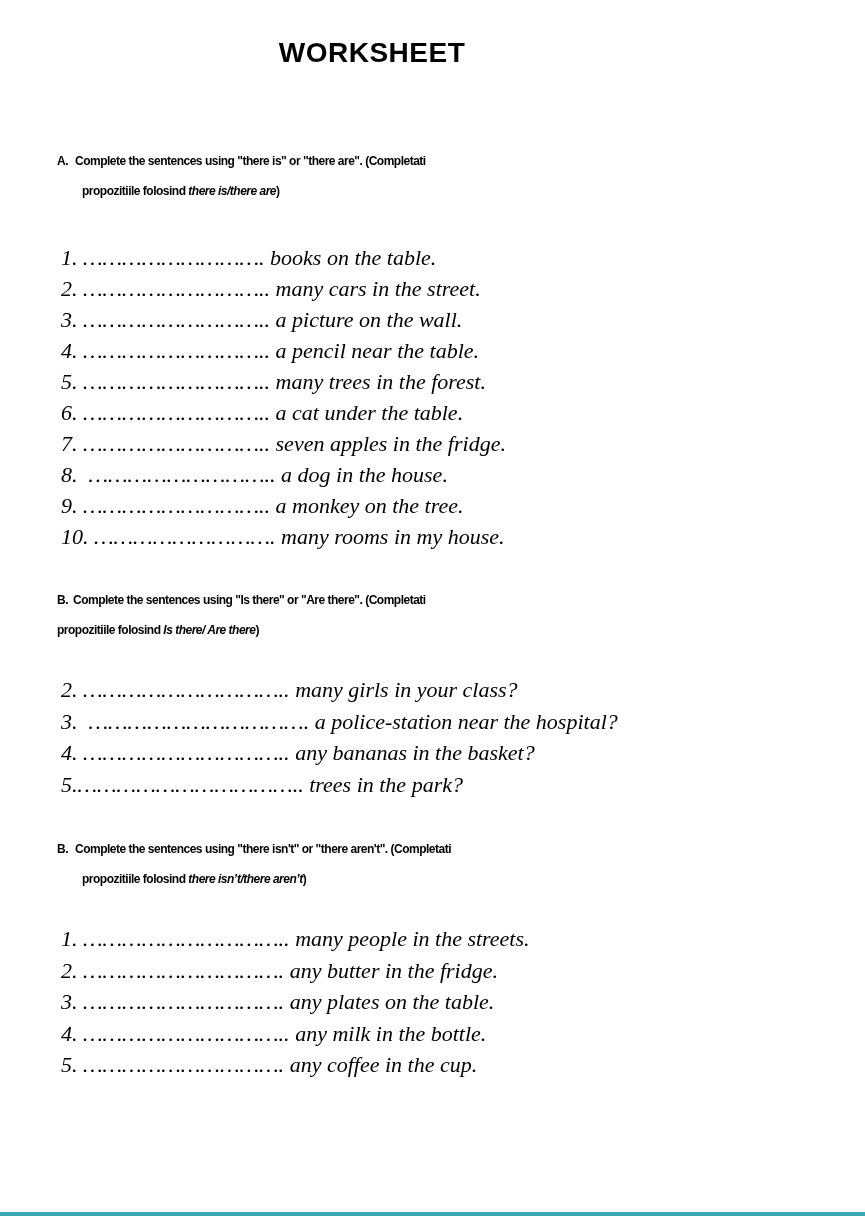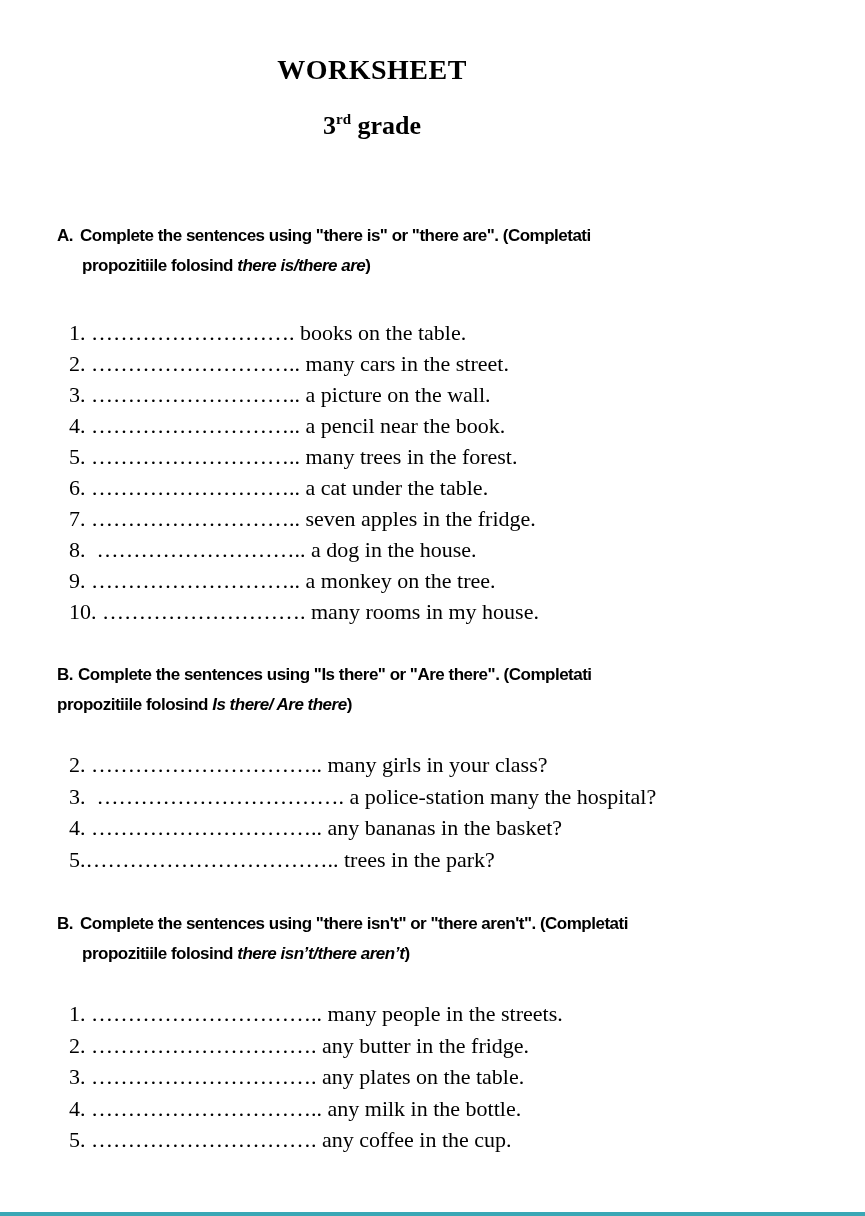--- a/index.html
+++ b/index.html
@@ -7,49 +7,49 @@
     position: relative;
     width: 865px;
     height: 1216px;
     background: #ffffff;
     overflow: hidden;
     color: #000000;
     font-family: "Liberation Serif", serif;
   }
   .title-wrap { width: 744px; text-align: center; }
   .title-main {
-    margin: 17px; padding-top: 38px;
-    font-family: Liberation Serif, serif;
+    margin: 0; padding-top: 38px;
+    font-family: Liberation Sans, sans-serif;
     font-weight: 700; font-size: 28px; line-height: 30px;
     letter-spacing: 0.5px;
   }
   .title-grade {
     margin: 0; margin-top: 27px;
     font-family: "Liberation Serif", serif;
     font-weight: 700; font-size: 26px; line-height: 28px;
   }
   .title-grade .sup {
     font-size: 15px; position: relative; top: -10px; letter-spacing: 0;
   }
   .content { padding: 0 10px 0 57px; }
   .heading {
     margin: 0;
     font-family: "Liberation Sans", sans-serif;
-    font-weight: 700; font-size: 17px; line-height: 30px;
+    font-weight: 700; font-size: 12px; line-height: 30px;
     letter-spacing: -0.5px;
     white-space: nowrap;
   }
   .heading em { font-style: italic; font-weight: 700; text-align: center; }
   .hang { padding-left: 25px; text-indent: -25px; }
   .hang .hlabel { margin-right: 7px; }
   .nohang .hlabel { margin-right: 5px; }
   .h-a { margin-top: 78px; }
   .h-b { margin-top: 33px; }
   .h-c { margin-top: 34px; }
-  .list { margin: 12px; }
+  .list { margin: 4px; font-style: italic; }
   .list-a { margin-top: 36px; }
   .list-b { margin-top: 29px; }
   .list-c { margin-top: 29px; }
   .item {
     font-size: 22px; line-height: 31px;
     white-space: nowrap;
   }
   .list-b .item, .list-c .item { line-height: 31.5px; }
   .item span { white-space: pre; }
   .bottom-bar {
@@ -57,45 +57,44 @@
     height: 4px;
   }
 </style>
 </head>
 <body>
 
 <div class="page">
 
   <div class="title-wrap">
     <h1 class="title-main">WORKSHEET</h1>
-    <h2 class="title-grade"><span>3</span><span class="sup">rd</span><span> grade</span></h2>
   </div>
 
   <div class="content">
 
     <p class="heading hang h-a"><span class="hlabel">A.</span><span>Complete the sentences using "there is" or "there are". (Completati</span><br><span>propozitiile folosind </span><em>there is/there are</em><span>)</span></p>
 
     <div class="list list-a">
       <div class="item"><span>1.</span><span> ……………………….</span><span> books on the table.</span></div>
       <div class="item"><span>2.</span><span> ………………………..</span><span> many cars in the street.</span></div>
       <div class="item"><span>3.</span><span> ………………………..</span><span> a picture on the wall.</span></div>
-      <div class="item"><span>4.</span><span> ………………………..</span><span> a pencil near the book.</span></div>
+      <div class="item"><span>4.</span><span> ………………………..</span><span> a pencil near the table.</span></div>
       <div class="item"><span>5.</span><span> ………………………..</span><span> many trees in the forest.</span></div>
       <div class="item"><span>6.</span><span> ………………………..</span><span> a cat under the table.</span></div>
       <div class="item"><span>7.</span><span> ………………………..</span><span> seven apples in the fridge.</span></div>
       <div class="item"><span>8.</span><span>  ………………………..</span><span> a dog in the house.</span></div>
       <div class="item"><span>9.</span><span> ………………………..</span><span> a monkey on the tree.</span></div>
       <div class="item"><span>10.</span><span> ……………………….</span><span> many rooms in my house.</span></div>
     </div>
 
     <p class="heading nohang h-b"><span class="hlabel">B.</span><span>Complete the sentences using "Is there" or "Are there". (Completati</span><br><span>propozitiile folosind </span><em>Is there/ Are there</em><span>)</span></p>
 
     <div class="list list-b">
       <div class="item"><span>2.</span><span> …………………………..</span><span> many girls in your class?</span></div>
-      <div class="item"><span>3.</span><span>  …………………………….</span><span> a police-station many the hospital?</span></div>
+      <div class="item"><span>3.</span><span>  …………………………….</span><span> a police-station near the hospital?</span></div>
       <div class="item"><span>4.</span><span> …………………………..</span><span> any bananas in the basket?</span></div>
       <div class="item"><span>5.</span><span>……………………………..</span><span> trees in the park?</span></div>
     </div>
 
     <p class="heading hang h-c"><span class="hlabel">B.</span><span>Complete the sentences using "there isn't" or "there aren't". (Completati</span><br><span>propozitiile folosind </span><em>there isn’t/there aren’t</em><span>)</span></p>
 
     <div class="list list-c">
       <div class="item"><span>1.</span><span> …………………………..</span><span> many people in the streets.</span></div>
       <div class="item"><span>2.</span><span> ………………………….</span><span> any butter in the fridge.</span></div>
       <div class="item"><span>3.</span><span> ………………………….</span><span> any plates on the table.</span></div>

